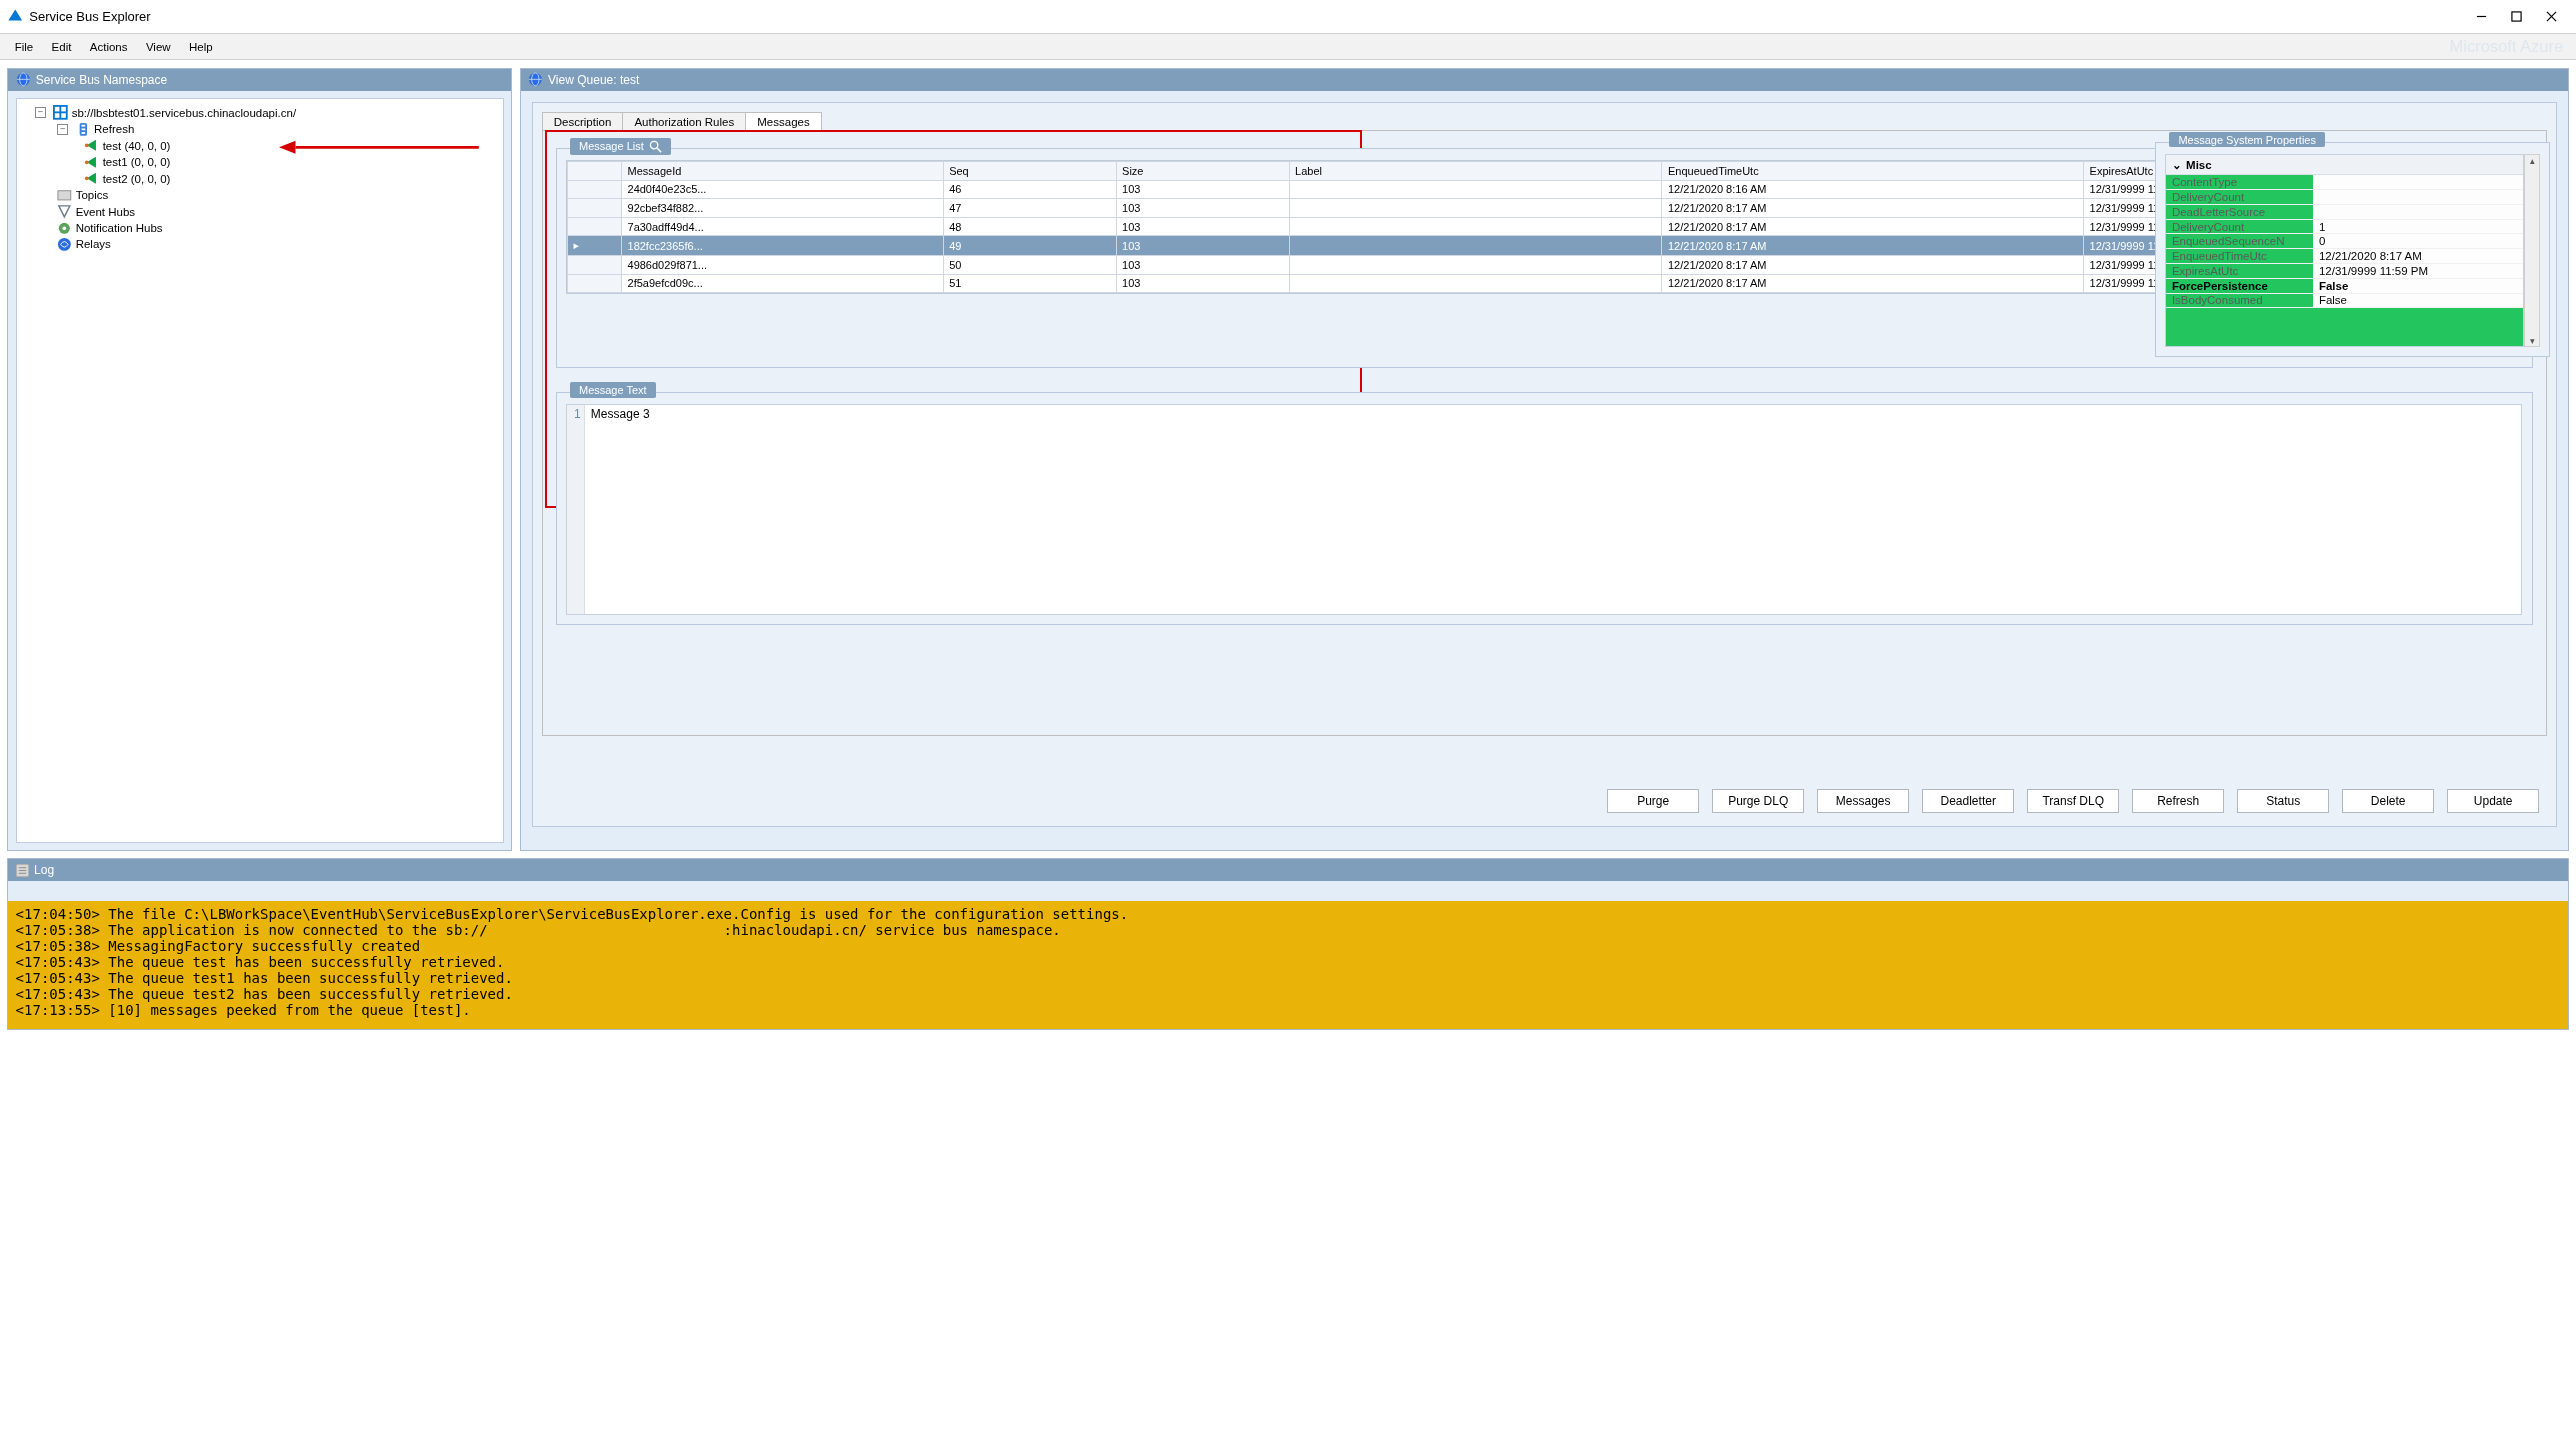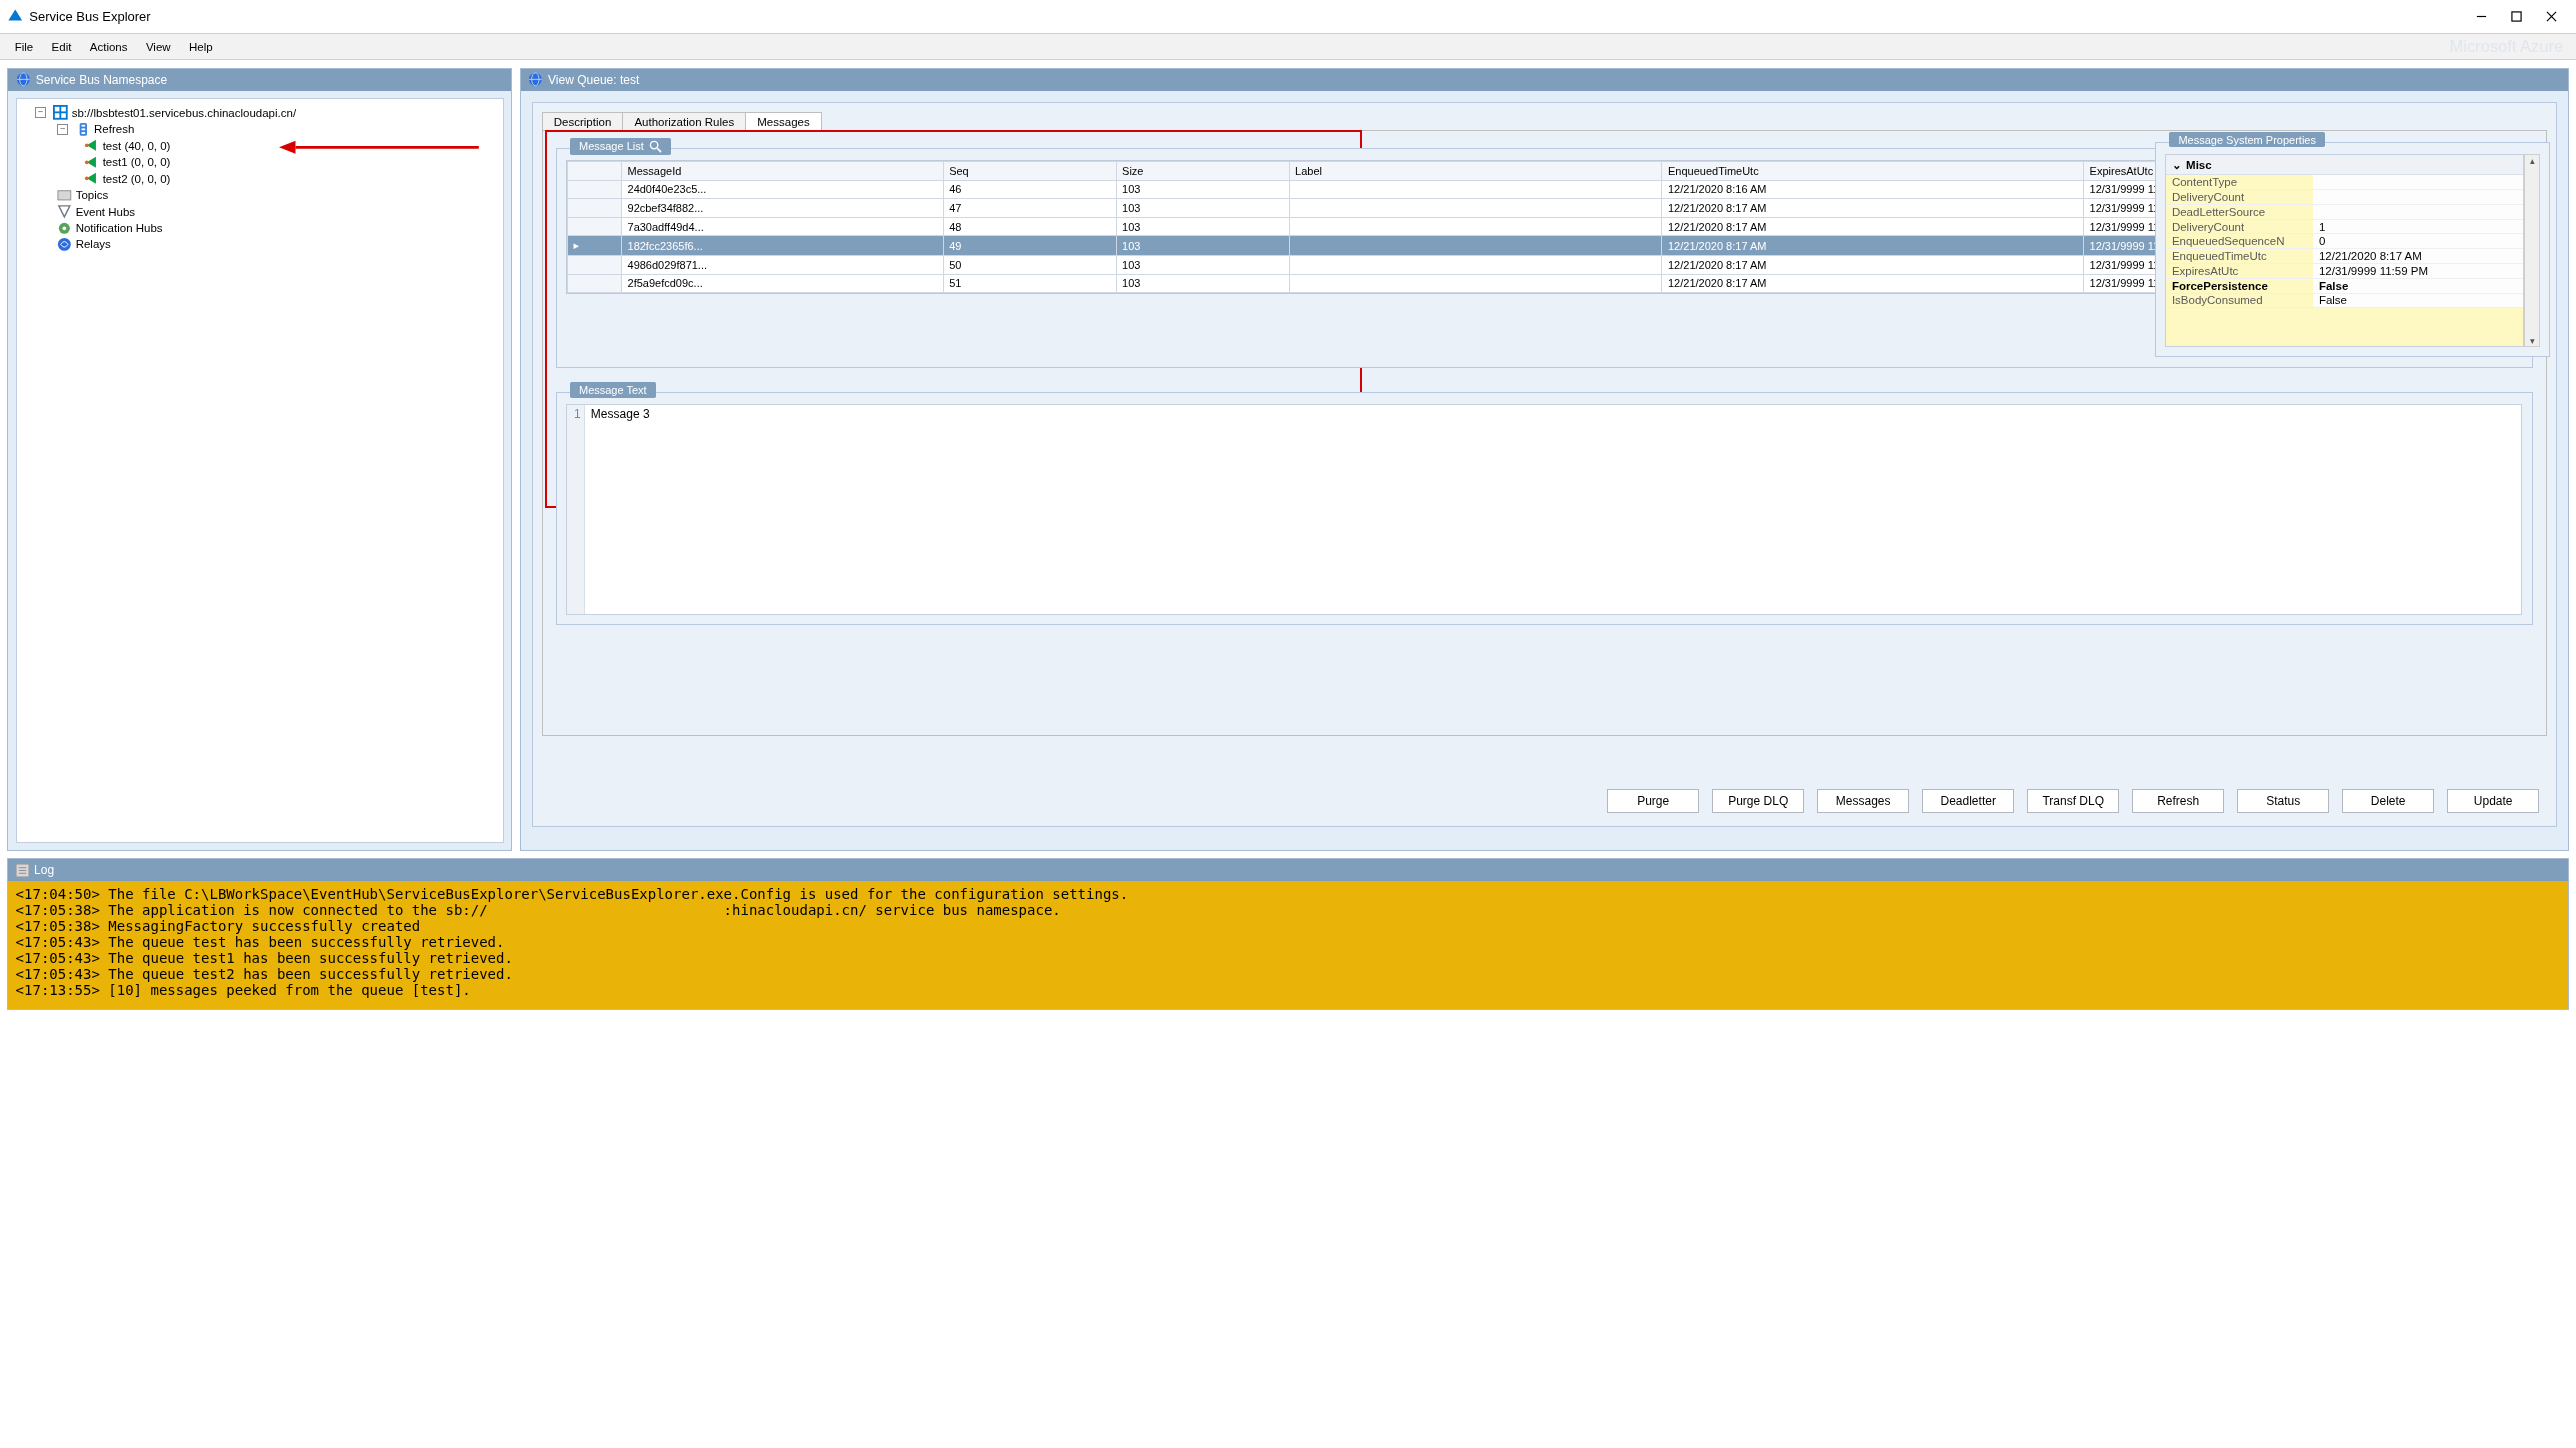--- a/index.html
+++ b/index.html
@@ -39,31 +39,31 @@
 .grid th { background:#f2f5f9; font-weight:400;}
 .grid .rowhdr { width:16.5px; background:#f2f5f9; }
 .grid tr.sel td { background:#7f9ebc; color:#fff;}
 .grid-wrap { display:flex; }
 .grid-main { flex:1; overflow:hidden;}
 .vsb { width:15.6px; background:#efefef; border:0.9px solid #cfcfcf; display:flex; flex-direction:column; justify-content:space-between; align-items:center; font-size:9.2px; color:#555;}
 .msg-text-area { background:#fff; border:0.9px solid #c6d1e0; height:211px; font-family:"Consolas",monospace; font-size:12px; display:flex;}
 .gutter { width:18.4px; background:#eef2f7; color:#6a8aa8; text-align:right; padding:1.8px 3.7px; border-right:0.9px solid #d7dfe9;}
 .redbox { position:absolute; border:2.8px solid #d60000; pointer-events:none; }
 .rp-right { width:395px; display:flex; flex-direction:column; position:absolute; right:5.5px; top:39px; bottom:59px; gap:24px;}
-.propsgrid { background:#fef9c3; border:0.9px solid #c6d1e0; height:193px; }
+.propsgrid { background:#22c55e; border:0.9px solid #c6d1e0; height:193px; }
 .propsgrid .pg-hd { background:#eef2f7; border-bottom:0.9px solid #d7dfe9; padding:2.8px 5.5px; font-weight:600;}
 .propsgrid .prow { display:flex; border-bottom:0.9px solid #eef0f4;}
 .propsgrid .pk { width:147px; padding:0.9px 5.5px; color:#5a5a5a;}
 .propsgrid .pv { flex:1; padding:0.9px 5.5px; background:#fdfdfd;}
 .propsgrid-wrap { display:flex; }
 .cust-table { background:#fff; border:0.9px solid #c6d1e0; height:202px;}
 .cust-table th { background:#f2f5f9; border:0.9px solid #d7dfe9; padding:2.8px 5.5px; text-align:left; font-weight:400;}
 .btnbar { position:absolute; right:16.5px; bottom:13px; display:flex; gap:13px;}
 .btn { width:92px; height:24px; background:#fff; border:0.9px solid #b3b8c0; font-size:12px;}
-.log-panel { margin:0 7.3px 7.3px; border:0.9px solid #a7bcd4;}
+.log-panel { margin:0 7.3px 7.3px; border:0.9px solid #a7bcd4;gap:20px;}
 .log-body { background:#eab308; padding:5.5px 7.3px; font-family:"Consolas",monospace; font-size:14px; white-space:pre; color:#000; height:128px;}
 .globe-ico { width:14.7px; height:14.7px; display:inline-block;}
 .magnifier { width:13px; height:13px;}
 .hl-row { display:flex; gap:24px; }
 .tabarea { flex:1; min-width:0;}
 </style>
 </head>
 <body>
 
 <div class="titlebar">

